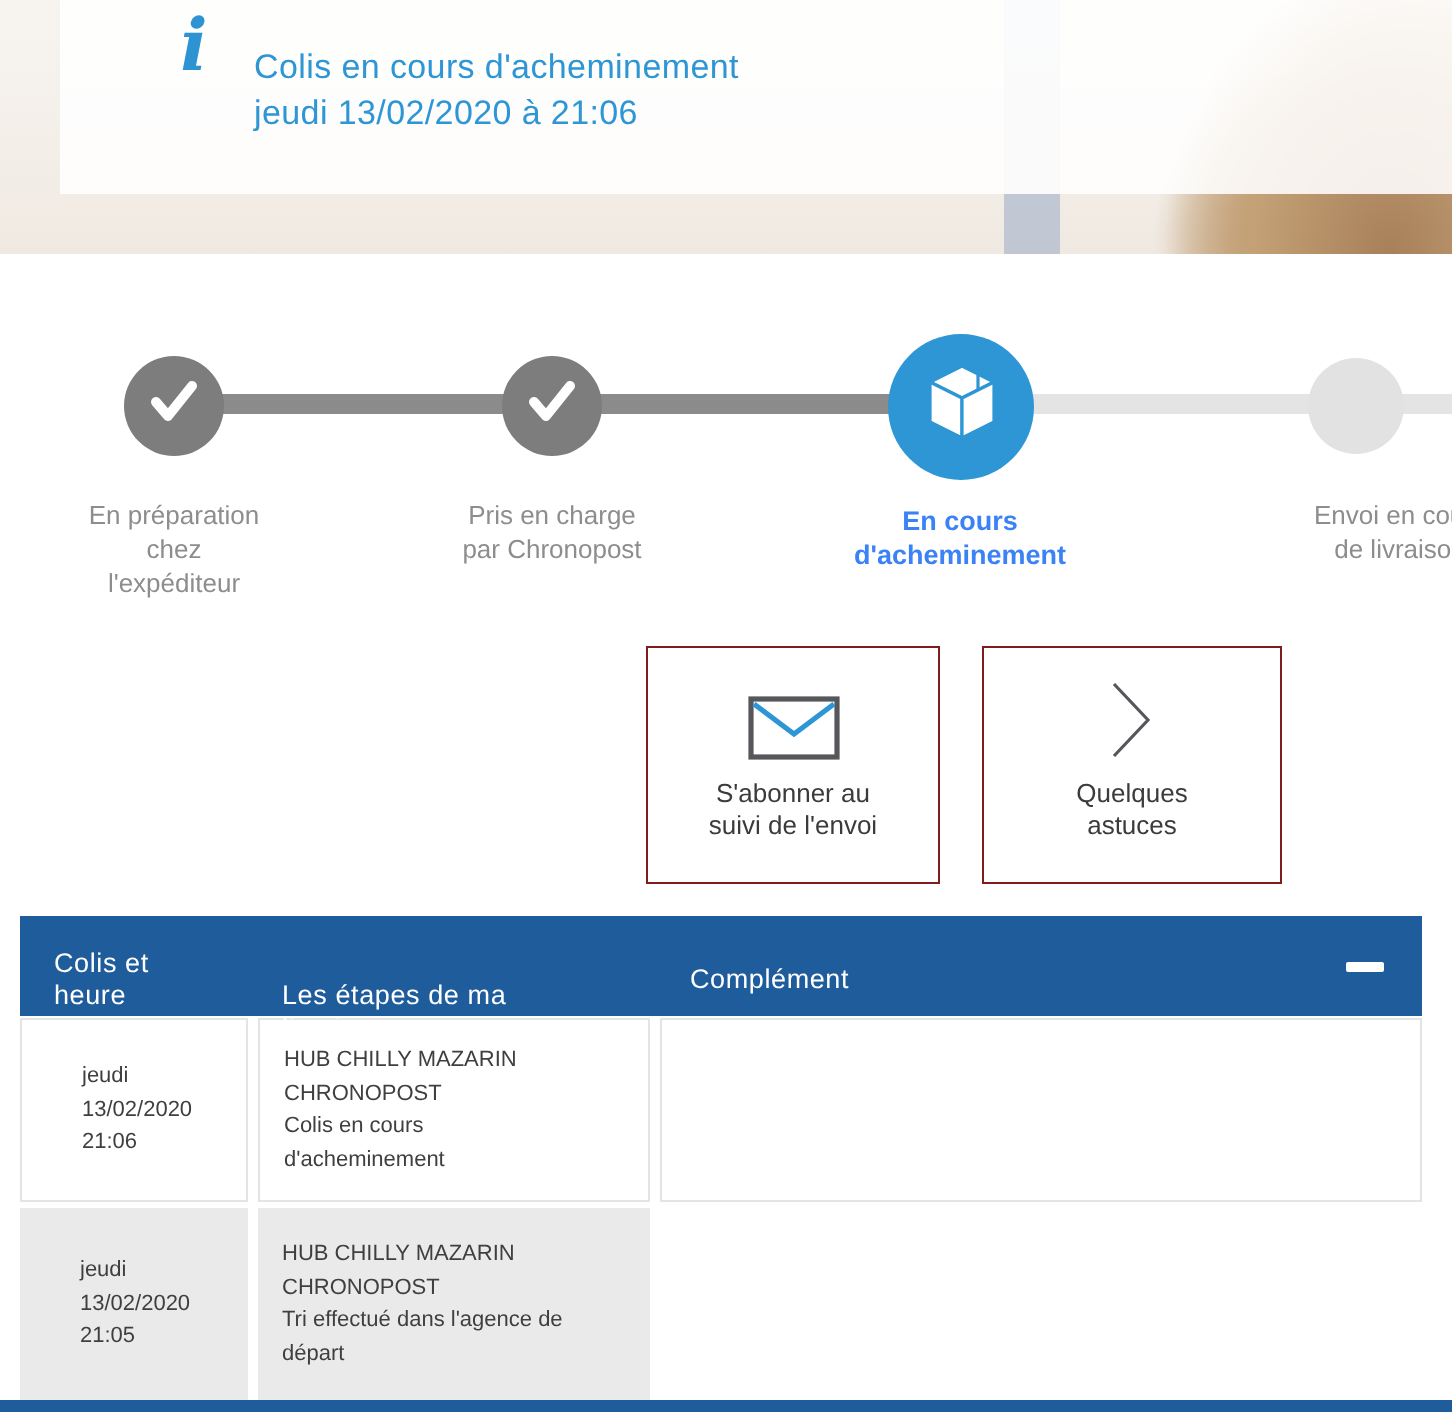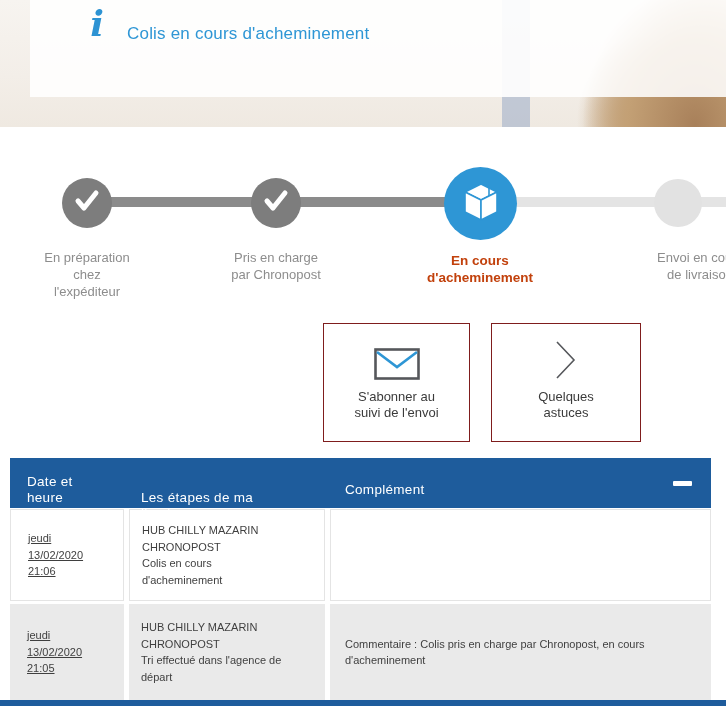--- a/index.html
+++ b/index.html
@@ -36,21 +36,21 @@
   .step-circle { position:absolute; border-radius:50%; display:flex;
     align-items:center; justify-content:center; }
   .c-done { width:50px; height:50px; top:51px; background:#7d7d7d; }
   .c1 { left:62px; } .c2 { left:251px; }
   .c-current { width:73px; height:73px; top:40px; left:444px; background:#2e96d5; }
   .c-upcoming { width:48px; height:48px; top:52px; left:654px; background:#e2e2e2; }
   .step-label { position:absolute; top:122px; text-align:center; font-size:13px;
     line-height:17px; color:#8d8d8d; }
   .sl1 { left:7px;  width:160px; }
   .sl2 { left:196px; width:160px; }
-  .sl3 { left:390px; width:180px; top:125px; color:#c2410c; font-weight:bold; font-size:13.5px; }
+  .sl3 { left:390px; width:180px; top:125px; color:#3b82f6; font-weight:bold; font-size:13.5px; }
   .sl4 { left:620px; width:160px; }
 
   
   .action-card { position:absolute; top:323px; height:119px; background:#fff;
     border:1px solid #7f1d1d; cursor:pointer; display:flex; flex-direction:column;
     align-items:center; }
   .card-subscribe { left:323px; width:147px; }
   .card-tips { left:491px; width:150px; }
   .action-icon { height:56px; display:flex; align-items:flex-end; justify-content:center;
     padding-top:18px; }
@@ -68,37 +68,38 @@
     display:flex; align-items:center; justify-content:center; cursor:pointer;
     background:transparent; border:none; }
   .minus-bar { width:19px; height:5px; background:#ffffff; border-radius:1px; }
   .t-row { display:grid; grid-template-columns:114px 196px 1fr; column-gap:5px; }
   .t-row .cell { font-size:11px; line-height:16.5px; color:#3f3f3f;
     display:flex; align-items:center; }
   .row-white { margin-top:1px; }
   .row-white .cell { background:#ffffff; border:1px solid #e4e4e4; min-height:92px; }
   .row-gray { margin-top:3px; }
   .row-gray .cell { background:#eaeaea; min-height:96px; }
-  .cell-date { padding-left:17px;text-decoration:underline; }
+  .cell-date { padding-left:30px; }
   .cell-step { padding-left:12px; padding-right:0; }
   .cell-comp { padding-left:15px; padding-right:20px; }
 
   .footer-bar { position:absolute; left:0; top:700px; width:726px; height:6px; background:#1e5c9c; }
 </style>
 </head>
 <body>
 
 <div class="page">
 
   <div class="banner">
     <div class="window-bar"></div>
     <div class="banner-card">
       <span class="info-icon">i</span>
       <div class="banner-text">
         <div>Colis en cours d'acheminement</div>
+        <div>jeudi 13/02/2020 à 21:06</div>
       </div>
     </div>
     <div class="window-bar-lower"></div>
   </div>
 
   <div class="tracker">
     <div class="track-seg track-dark"></div>
     <div class="track-seg track-light"></div>
 
     <div class="step-circle c-done c1">
@@ -157,21 +158,21 @@
       <svg width="22" height="40" viewBox="0 0 22 40">
         <polyline points="2,2 19,20 2,38" fill="none" stroke="#55575b" stroke-width="1.6"></polyline>
       </svg>
     </div>
     <div class="action-label pre">Quelques
 astuces</div>
   </div>
 
   <div class="track-table">
     <div class="t-header">
-      <div class="hcell h1 pre">Date et
+      <div class="hcell h1 pre">Colis et
 heure</div>
       <div class="hcell h2 pre">Les étapes de ma
 livraison</div>
       <div class="hcell h3 pre">Complément</div>
       <button class="collapse-btn">
         <span class="minus-bar"></span>
       </button>
     </div>
 
     <div class="t-row row-white">
@@ -186,19 +187,18 @@
     </div>
 
     <div class="t-row row-gray">
       <div class="cell cell-date pre">jeudi
 13/02/2020
 21:05</div>
       <div class="cell cell-step pre">HUB CHILLY MAZARIN
 CHRONOPOST
 Tri effectué dans l'agence de
 départ</div>
-      <div class="cell cell-comp pre">Commentaire : Colis pris en charge par Chronopost, en cours d'acheminement</div>
     </div>
   </div>
 
   <div class="footer-bar"></div>
 
 </div>
 
 </body></html>

